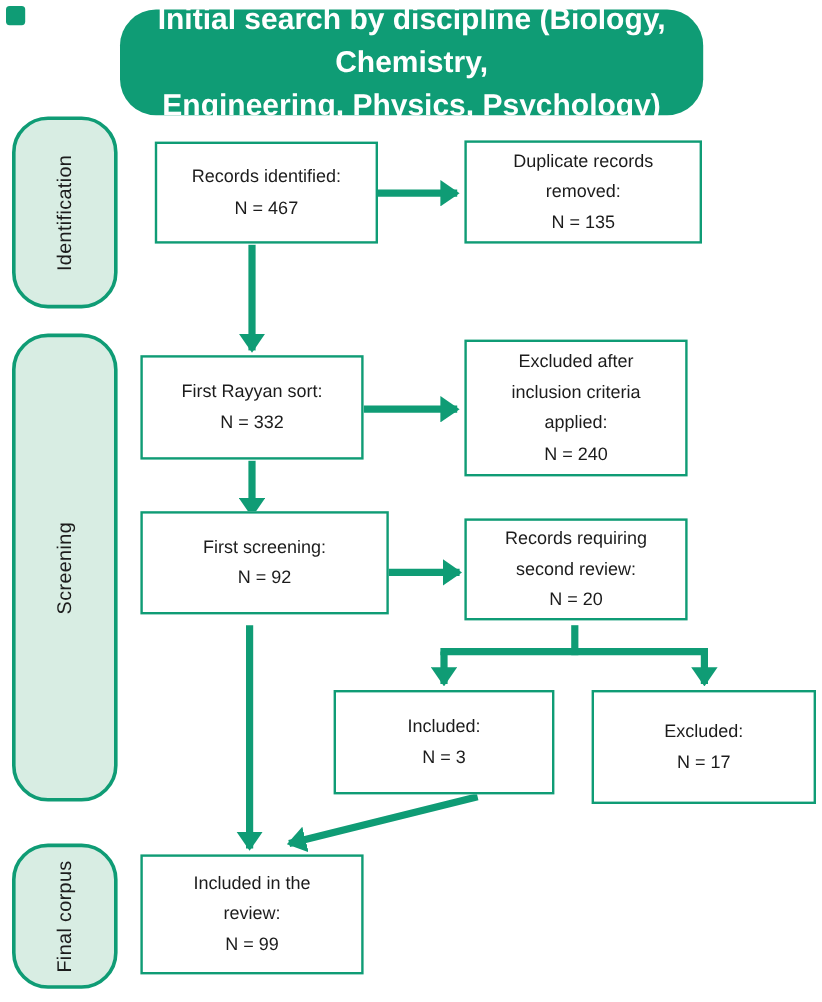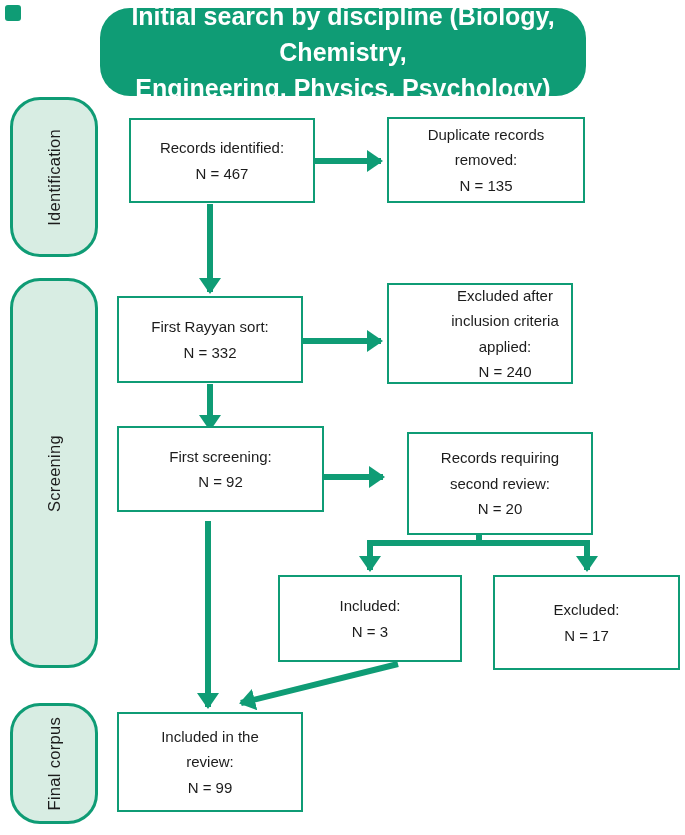--- a/index.html
+++ b/index.html
@@ -50,23 +50,23 @@
   .box{
     position:absolute;background:#fff;border:2.5px solid var(--green);
     box-sizing:border-box;display:flex;align-items:center;justify-content:center;
     text-align:center;font-size:15px;line-height:1.7;z-index:2;
   }
   .box .lbl,.box .val{display:block;}
   .box .lbl{margin:0 auto;}
   .b-records   {left:117px;top:118px;width:186px;height:85px;margin-left:12px;}
   .b-dupes     {left:387px;top:117px;width:198px;height:86px;}
   .b-rayyan    {left:117px;top:296px;width:186px;height:87px;}
-  .b-exclcrit  {left:387px;top:283px;width:186px;height:101px;justify-content:flex-end;}
+  .b-exclcrit  {left:387px;top:283px;width:186px;height:114px;}
   .b-firstscr  {left:117px;top:426px;width:207px;height:86px;}
-  .b-secondrev {left:407px;top:432px;width:186px;height:103px;}
+  .b-secondrev {left:387px;top:432px;width:186px;height:85px;}
   .b-incl3     {left:278px;top:575px;width:184px;height:87px;}
   .b-excl17    {left:493px;top:575px;width:187px;height:95px;}
   .b-final     {left:117px;top:712px;width:186px;height:100px;}
   .b-dupes .lbl{max-width:150px;}
   .b-exclcrit .lbl{max-width:132px;}
   .b-secondrev .lbl{max-width:142px;}
   .b-final .lbl{max-width:118px;}
   
   .wires{position:absolute;left:0;top:0;width:685px;height:835px;z-index:1;}
   .wires line{stroke:var(--green);stroke-width:6;}

